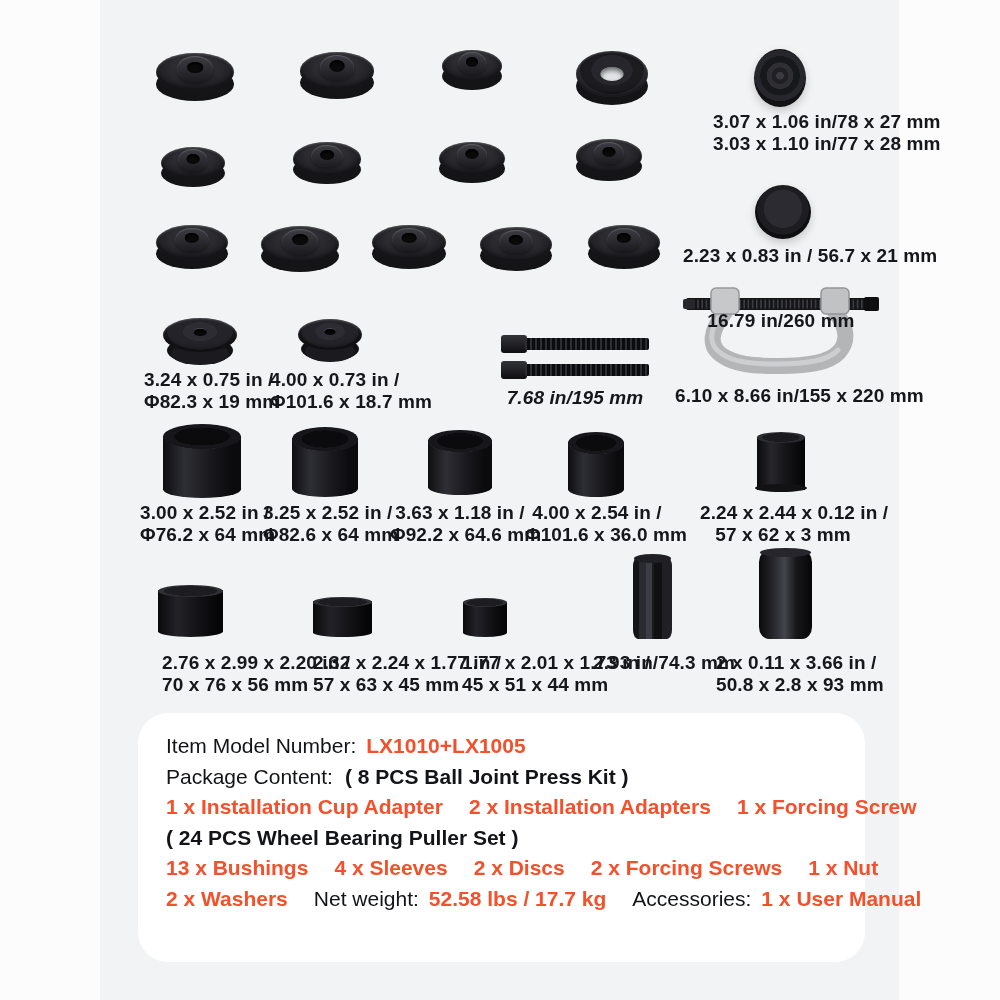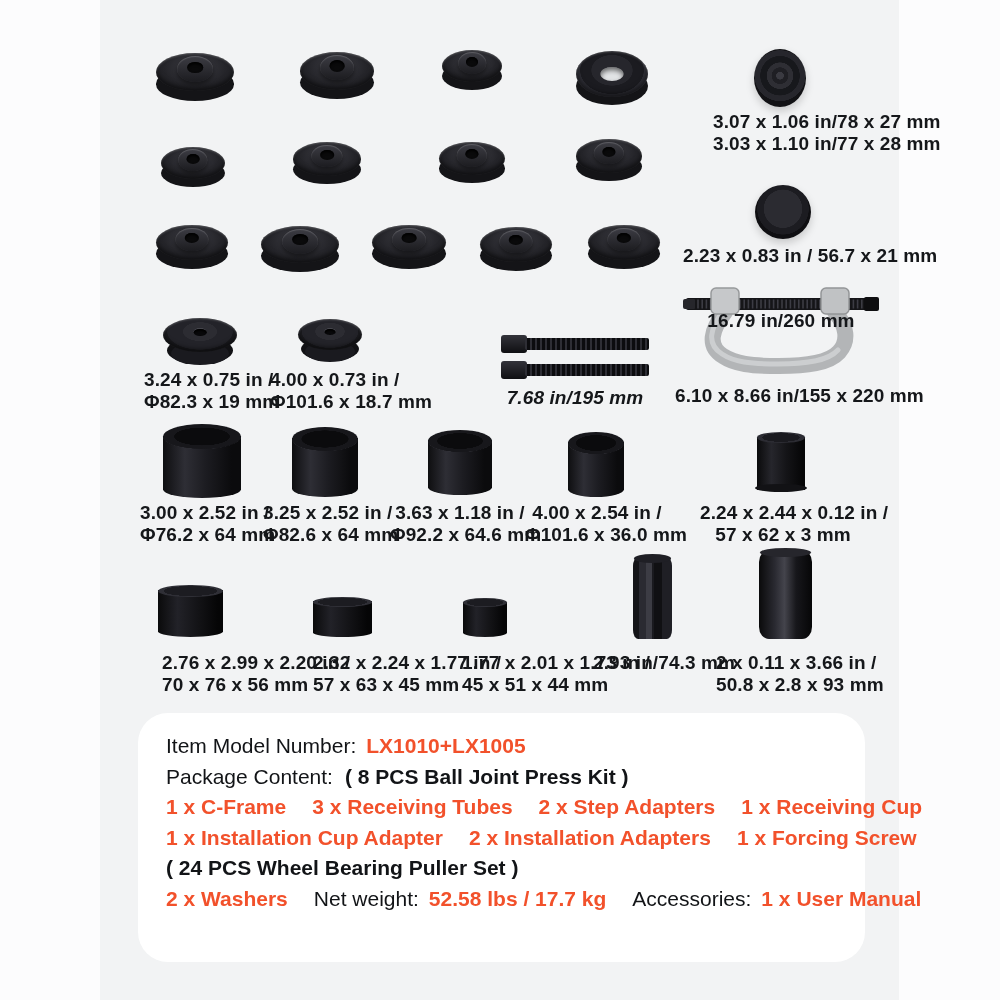--- a/index.html
+++ b/index.html
@@ -334,25 +334,25 @@
 
 <div class="panel">
   <div class="panel-inner">
     <p class="line">
       <span class="lbl sp" style="margin-right:10px;">Item Model Number:</span><span class="orange b">LX1010+LX1005</span>
     </p>
     <p class="line">
       <span class="lbl" style="margin-right:12px;">Package Content:</span><span class="b">( 8 PCS Ball Joint Press Kit )</span>
     </p>
     <p class="line items orange b">
-      <span>1 x C-Frame</span><span>3 x Receiving Tubes</span><span>2 x Step Adapters</span><span>1 x Receiving Cup</span>
-    </p>
-    <p class="line items orange b">
       <span>1 x Installation Cup Adapter</span><span>2 x Installation Adapters</span><span>1 x Forcing Screw</span>
     </p>
     <p class="line b">
       <span>( 24 PCS Wheel Bearing Puller Set )</span>
     </p>
+    <p class="line items orange b">
+      <span>13 x Bushings</span><span>4 x Sleeves</span><span>2 x Discs</span><span>2 x Forcing Screws</span><span>1 x Nut</span>
+    </p>
     <p class="line">
       <span class="orange b sp">2 x Washers</span><span class="lbl" style="margin-right:10px;">Net weight:</span><span class="orange b sp">52.58 lbs / 17.7 kg</span><span class="lbl" style="margin-right:10px;">Accessories:</span><span class="orange b">1 x User Manual</span>
     </p>
   </div>
 </div>
 
 </body></html>

